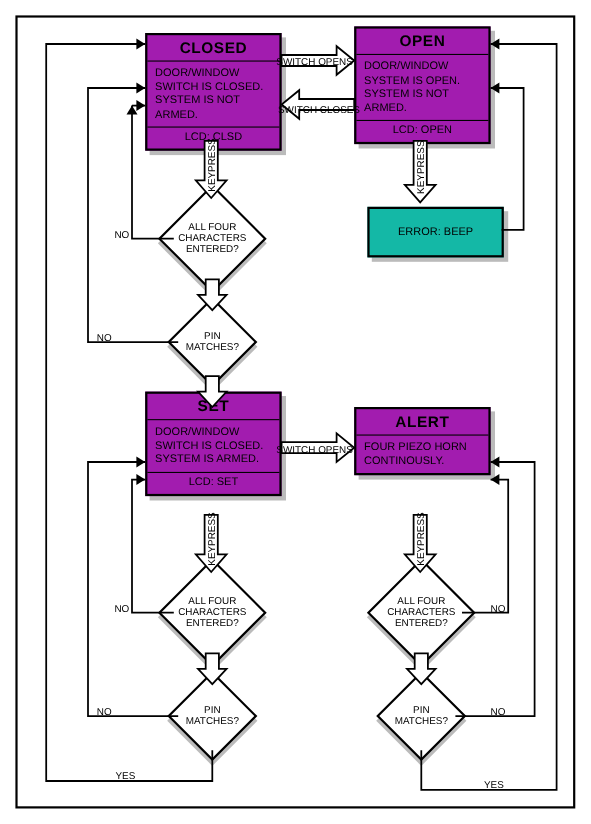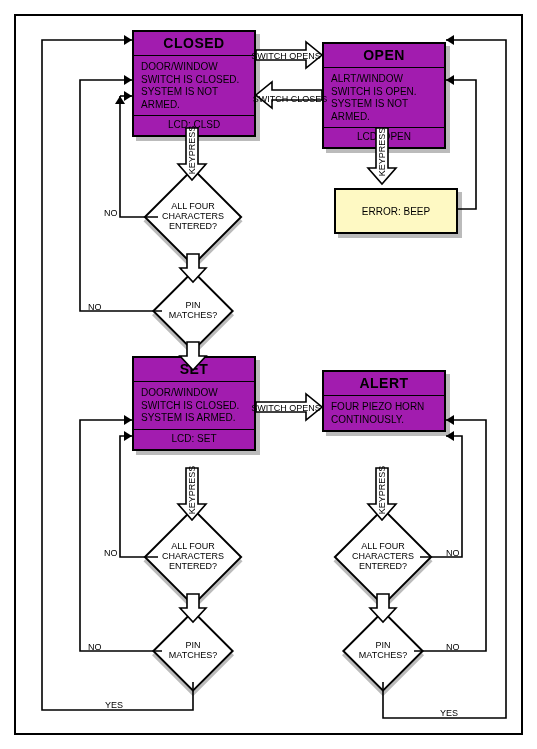--- a/index.html
+++ b/index.html
@@ -37,21 +37,21 @@
     line-height: 1.25;
     padding: 5px 7px 4px 7px;
   }
   .state-lcd {
     font-size: 10px;
     padding: 3px 7px 5px 7px;
     border-top: 1.5px solid #000;
     text-align: center;
   }
   .plain-box {
-    background:#fef9c3;
+    background:#14b8a6;
     border:2px solid #000;
     box-shadow: 4px 4px 0 #bbb;
     font-size:10px;
     display:flex; align-items:center; justify-content:center;
   }
   
   .diamond-wrap {
     position:absolute;
   }
   .diamond {
@@ -93,23 +93,23 @@
 <body>
 
 <div class="frame"></div>
 
 <div class="abs state-box" style="left:132px; top:30px; width:120px;">
   <div class="state-title">CLOSED</div>
   <div class="state-body">DOOR/WINDOW SWITCH IS CLOSED. SYSTEM IS NOT ARMED.</div>
   <div class="state-lcd">LCD: CLSD</div>
 </div>
 
-<div class="abs state-box" style="left:322px; top:42px; width:120px;">
+<div class="abs state-box" style="left:322px; top:24px; width:120px;">
   <div class="state-title">OPEN</div>
-  <div class="state-body">ALRT/WINDOW SWITCH IS OPEN. SYSTEM IS NOT ARMED.</div>
+  <div class="state-body">DOOR/WINDOW SYSTEM IS OPEN. SYSTEM IS NOT ARMED.</div>
   <div class="state-lcd">LCD: OPEN</div>
 </div>
 
 <div class="abs plain-box" style="left:334px; top:188px; width:120px; height:42px;">
   <span>ERROR: BEEP</span>
 </div>
 
 <div class="abs state-box" style="left:132px; top:356px; width:120px;">
   <div class="state-title">SET</div>
   <div class="state-body">DOOR/WINDOW SWITCH IS CLOSED. SYSTEM IS ARMED.</div>

